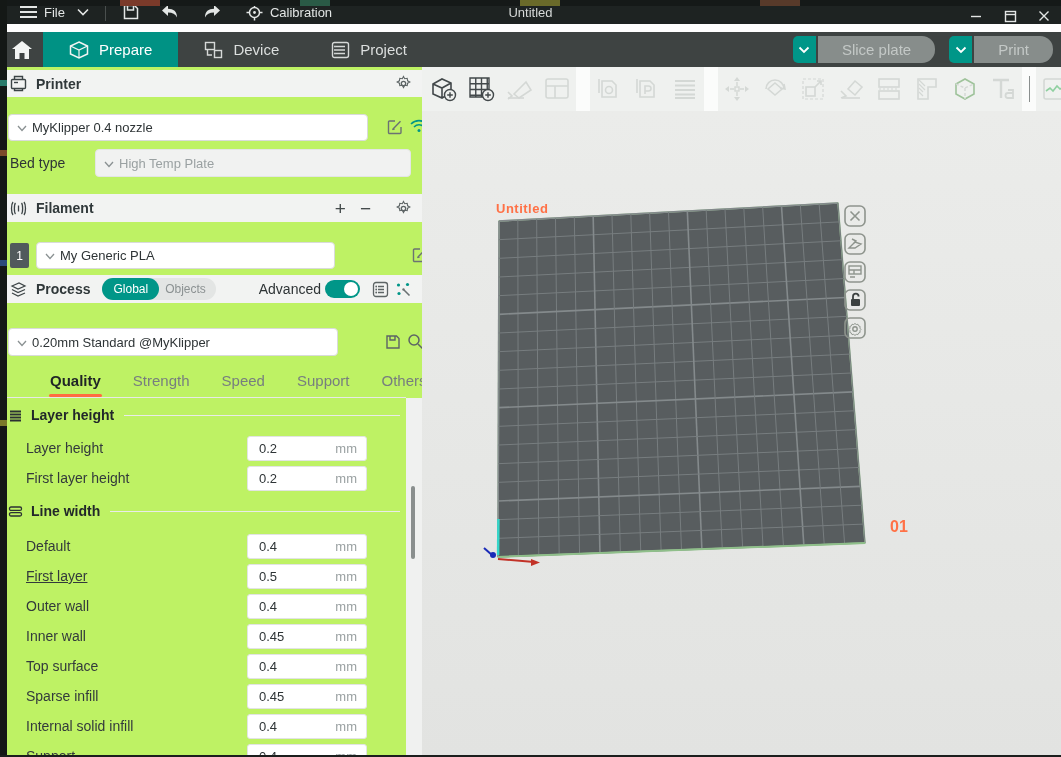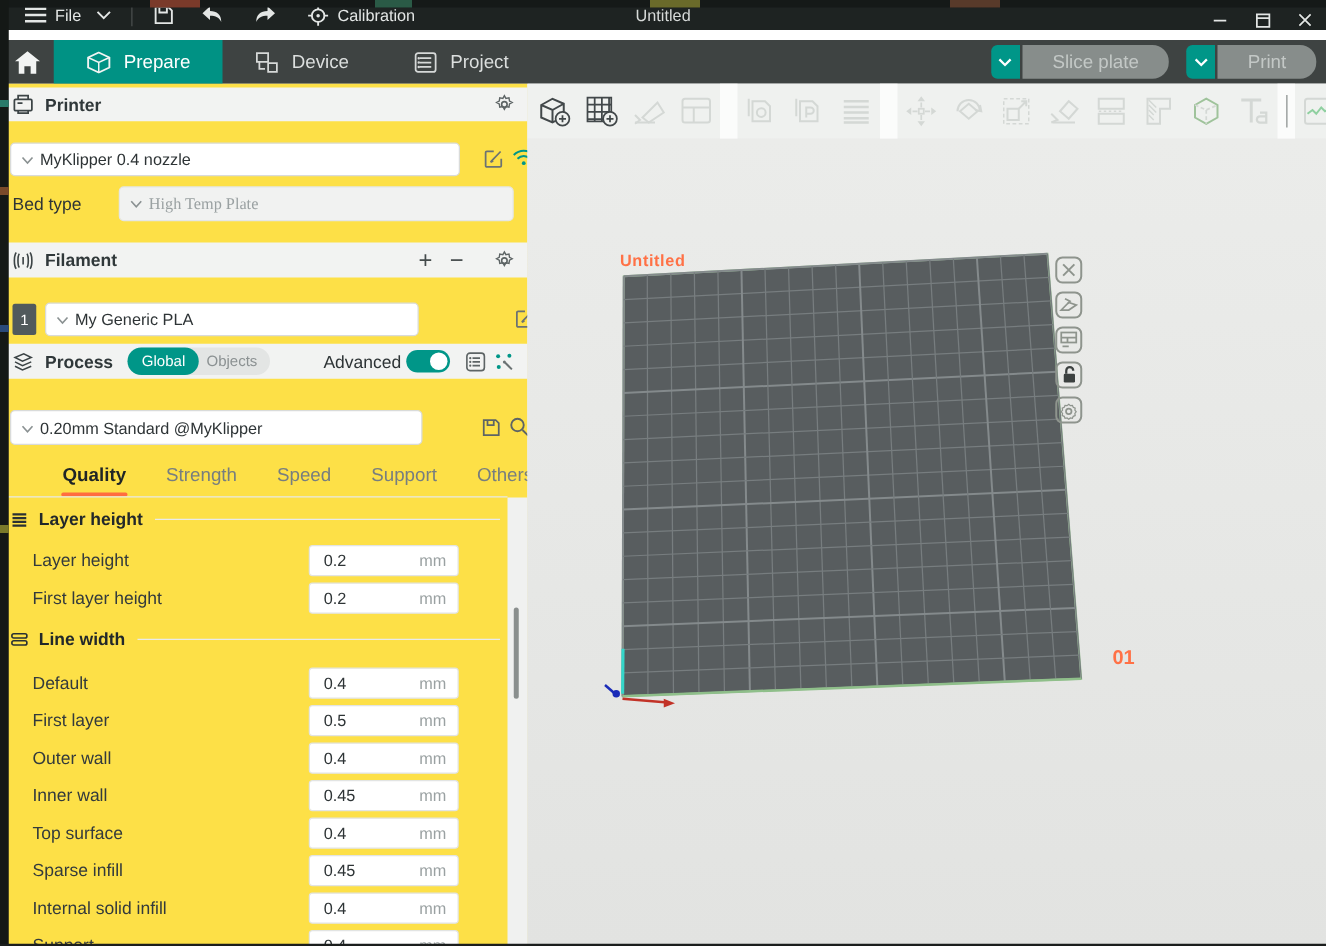--- a/index.html
+++ b/index.html
@@ -30,33 +30,33 @@
   .tabbar { position:absolute; left:0; top:32px; width:1061px; height:35px; background:#3e4342; display:flex; align-items:stretch; }
   .home-btn { width:43px; display:flex; align-items:center; justify-content:center; }
   .main-tab { display:flex; align-items:center; gap:10px; padding:0 26px; color:#dcdfde; font-size:15px; }
   .main-tab.active { background:#009284; color:#fff; }
   .tabbar-right { position:absolute; right:8px; top:4px; display:flex; gap:14px; height:27px; }
   .split-btn { display:flex; }
   .split-chevron { width:23px; height:27px; background:#009688; border-radius:5px 0 0 5px; display:flex; align-items:center; justify-content:center; margin-right:2px; }
   .split-label { height:27px; background:#878d8b; border-radius:0 13px 13px 0; color:#c3c8c6; font-size:15px; display:flex; align-items:center; padding:0 24px; }
 
   
-  .sidebar { position:absolute; left:0; top:67px; width:422px; height:690px; background:#fde047; }
+  .sidebar { position:absolute; left:0; top:67px; width:422px; height:690px; background:#bef264; }
   .sec-header { position:absolute; left:0; width:422px; height:27px; background:#f2f3f2; display:flex; align-items:center; padding:0 10px; }
   .sec-title { font-size:14px; font-weight:700; color:#30383a; margin-left:9px; }
   .sec-spacer { flex:1; }
   .icon16 { width:17px; height:17px; flex:0 0 auto; color:#3c4446; }
   .icon16 svg, .icon14 svg { display:block; width:100%; height:100%; }
   .icon14 { width:15px; height:15px; color:#5d6465; }
   .hdr-tool { margin-left:14px; color:#5d6465; display:flex; align-items:center; }
   .plusminus { font-size:19px; color:#444b4c; line-height:1; margin-left:16px; font-weight:400; }
 
   .combo { position:absolute; height:27px; background:#fff; border:1px solid #d9dbda; border-radius:4px; display:flex; align-items:center; padding:0 8px; font-size:13px; color:#2e3436; }
   .combo .chev { color:#8a9192; margin-right:5px; }
-  .combo.disabled { background:#f1f2f1; border-color:#e4e6e5; color:#9aa1a2;font-family:Liberation Serif, serif; }
+  .combo.disabled { background:#f1f2f1; border-color:#e4e6e5; color:#9aa1a2; }
   .side-label { position:absolute; font-size:14px; color:#2e3436; }
 
   .badge1 { position:absolute; width:19px; height:25px; background:#515a5c; color:#fff; font-size:12px; display:flex; align-items:center; justify-content:center; border-radius:2px; }
 
   .pill { display:flex; align-items:center; background:#e3e5e4; border-radius:11px; height:22px; margin-left:12px; }
   .pill .glob { background:#009688; color:#fff; border-radius:11px; height:22px; display:flex; align-items:center; padding:0 11px; font-size:12px; }
   .pill .objs { color:#8b9192; font-size:12px; padding:0 10px 0 6px; }
   .adv-label { font-size:14px; color:#2e3436; }
   .toggle { width:35px; height:18px; background:#009688; border-radius:9px; position:relative; margin-left:4px; }
   .toggle .knob { position:absolute; right:2px; top:2px; width:14px; height:14px; background:#fff; border-radius:50%; }
@@ -377,21 +377,21 @@
           </svg>
       </span>
       <span class="group-title">Line width</span>
       <span class="group-rule"></span>
     </div>
     <span class="param-label" style="top:471px;">Default</span>
     <div class="param-input" style="top:467px;">
       <span class="param-val">0.4</span>
       <span class="param-unit">mm</span>
     </div>
-    <span class="param-label" style="top:501px;">First layer</span>
+    <span class="param-label" style="top:501px;text-decoration:underline;">First layer</span>
     <div class="param-input" style="top:497px;">
       <span class="param-val">0.5</span>
       <span class="param-unit">mm</span>
     </div>
     <span class="param-label" style="top:531px;">Outer wall</span>
     <div class="param-input" style="top:527px;">
       <span class="param-val">0.4</span>
       <span class="param-unit">mm</span>
     </div>
     <span class="param-label" style="top:561px;">Inner wall</span>

